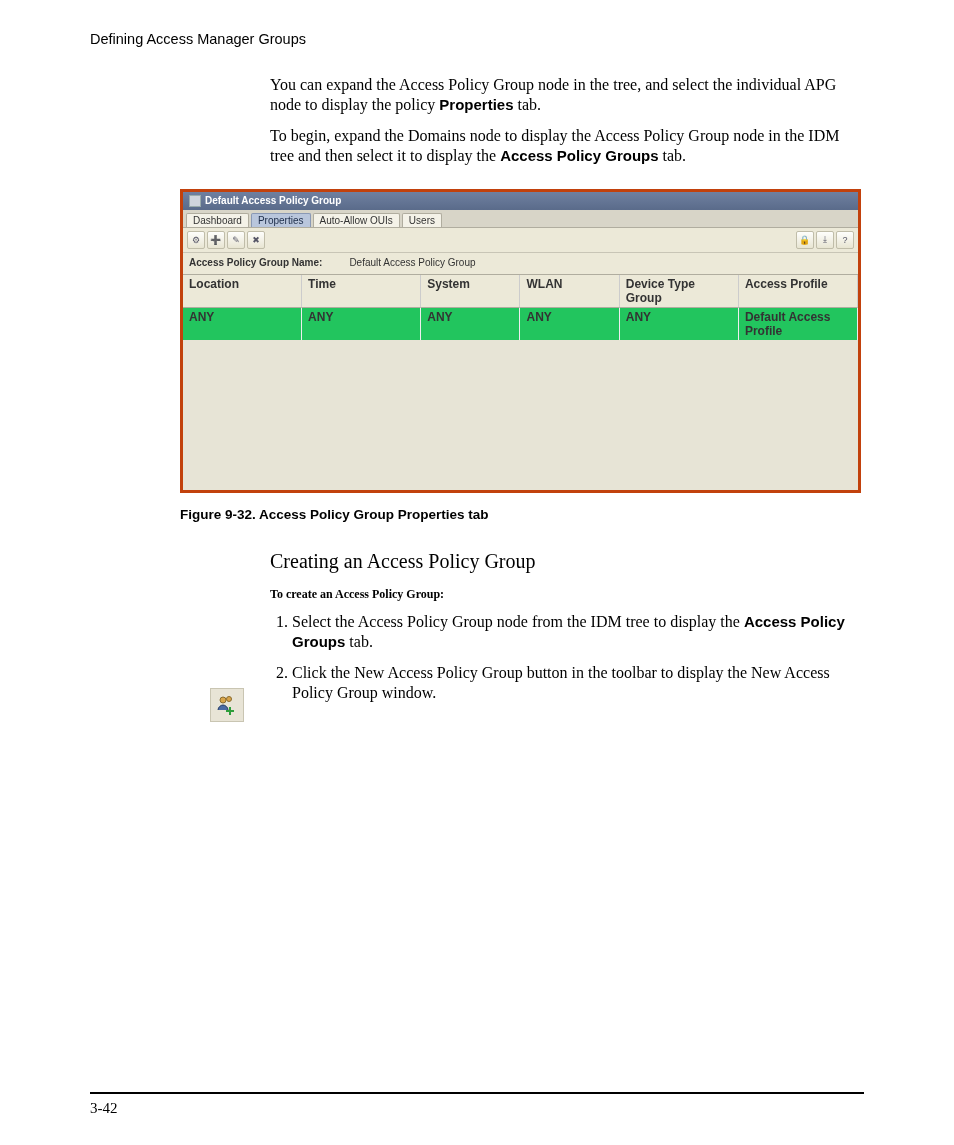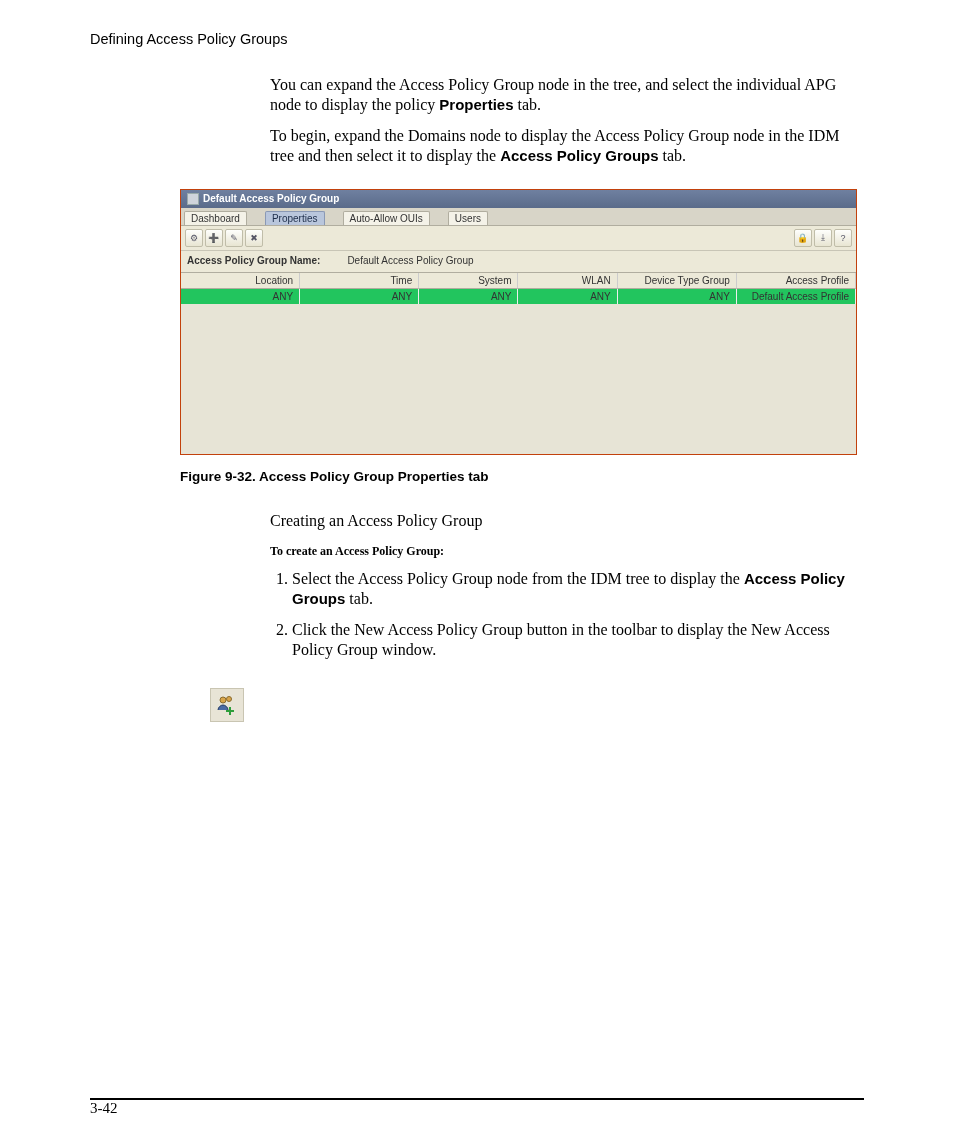--- a/index.html
+++ b/index.html
@@ -33,44 +33,43 @@
     font-size: 16px;
     line-height: 1.28;
   }
   .body-text p { margin: 0 0 10px 0; }
   .bold { font-weight: bold; font-family: Arial, Helvetica, sans-serif; font-size: 15px; }
 
   
   .shot-wrap {
     margin: 22px 0 10px 90px;
     width: 675px;
-    border: 1px solid #c2410c;
+    border: 3px solid #c2410c;
     box-shadow: 0 0 0 0;
     font-family: Tahoma, Arial, sans-serif;
     font-size: 10px;
     color: #333;
     background: #ece9d8;
-    text-align: right;
   }
   .shot-title {
     background: linear-gradient(#6f80a0, #5a6b8a);
     color: #fff;
     padding: 2px 6px;
     font-weight: bold;
     display: flex;
     align-items: center;
     gap: 4px;
     height: 14px;
   }
   .shot-title .tinyicon {
     width: 10px; height: 10px; background:#cfd4dc; border:1px solid #9aa;
   }
   .tabs {
     display: flex;
-    gap: 18px;
+    gap: 2px;
     padding: 3px 3px 0 3px;
     background: #d8d5c8;
     border-bottom: 1px solid #b0ad9f;
   }
   .tab {
     background: #f4f2e8;
     border: 1px solid #b0ad9f;
     border-bottom: none;
     padding: 1px 6px;
     border-radius: 2px 2px 0 0;
@@ -105,21 +104,22 @@
     background:#ece9d8;
   }
   .infoRow .val { font-weight: normal; margin-left: 10px; }
   .grid {
     background:#fff;
     border-top:1px solid #b0ad9f;
   }
   .ghead, .grow {
     display:grid;
     grid-template-columns: 1.2fr 1.2fr 1fr 1fr 1.2fr 1.2fr;
-    font-size: 10px;
+    font-size: 12px;
+    font-weight: bold;
   }
   .ghead div {
     background:#ece9d8;
     border-right:1px solid #ccc;
     border-bottom:1px solid #b0ad9f;
     padding: 2px 6px; color:#333;
   }
   .grow div {
     padding: 2px 6px; border-right:1px solid #eee;
     color:#333; background:#22c55e;
@@ -128,21 +128,21 @@
 
   .caption {
     font-family: Arial, Helvetica, sans-serif;
     font-weight: bold;
     font-size: 13.5px;
     margin: 14px 0 28px 90px;
   }
 
   .section-h {
     font-family: "Times New Roman", serif;
-    font-size: 16px;
+    font-size: 20px;
     font-weight: normal;
     margin: 0 0 14px 180px;
   }
   .sub-bold {
     font-family: Liberation Serif, serif;
     font-weight: bold;
     font-size: 12px;
     margin: 8px 0 10px 180px;
   }
   ol.steps {
@@ -158,31 +158,32 @@
     background: #e8e4d6;
     border: 1px solid #c9c5b2;
     display:flex; align-items:center; justify-content:center;
   }
   .step-icon svg { width:24px; height:24px; }
 
   .footer {
     position: absolute;
     bottom: 28px; left: 90px; right: 90px;
     border-top: 2px solid #000;
+    padding-top: 6px;
     font-size: 15px;
     font-family: "Times New Roman", serif;
   }
 </style>
 </head>
 <body>
 
 <div class="page">
 
   <div class="header">
-    <div class="h2">Defining Access Policy Groups</div>
+    <div class="h2">Defining Access Manager Groups</div>
   </div>
 
   <div class="body-text">
     <p>
       <span>You can expand the Access Policy Group node in the tree, and select the individual APG node to display the policy </span><span class="bold">Properties</span><span> tab.</span>
     </p>
     <p>
       <span>To begin, expand the Domains node to display the Access Policy Group node in the IDM tree and then select it to display the </span><span class="bold">Access Policy Groups</span><span> tab.</span>
     </p>
   </div>

